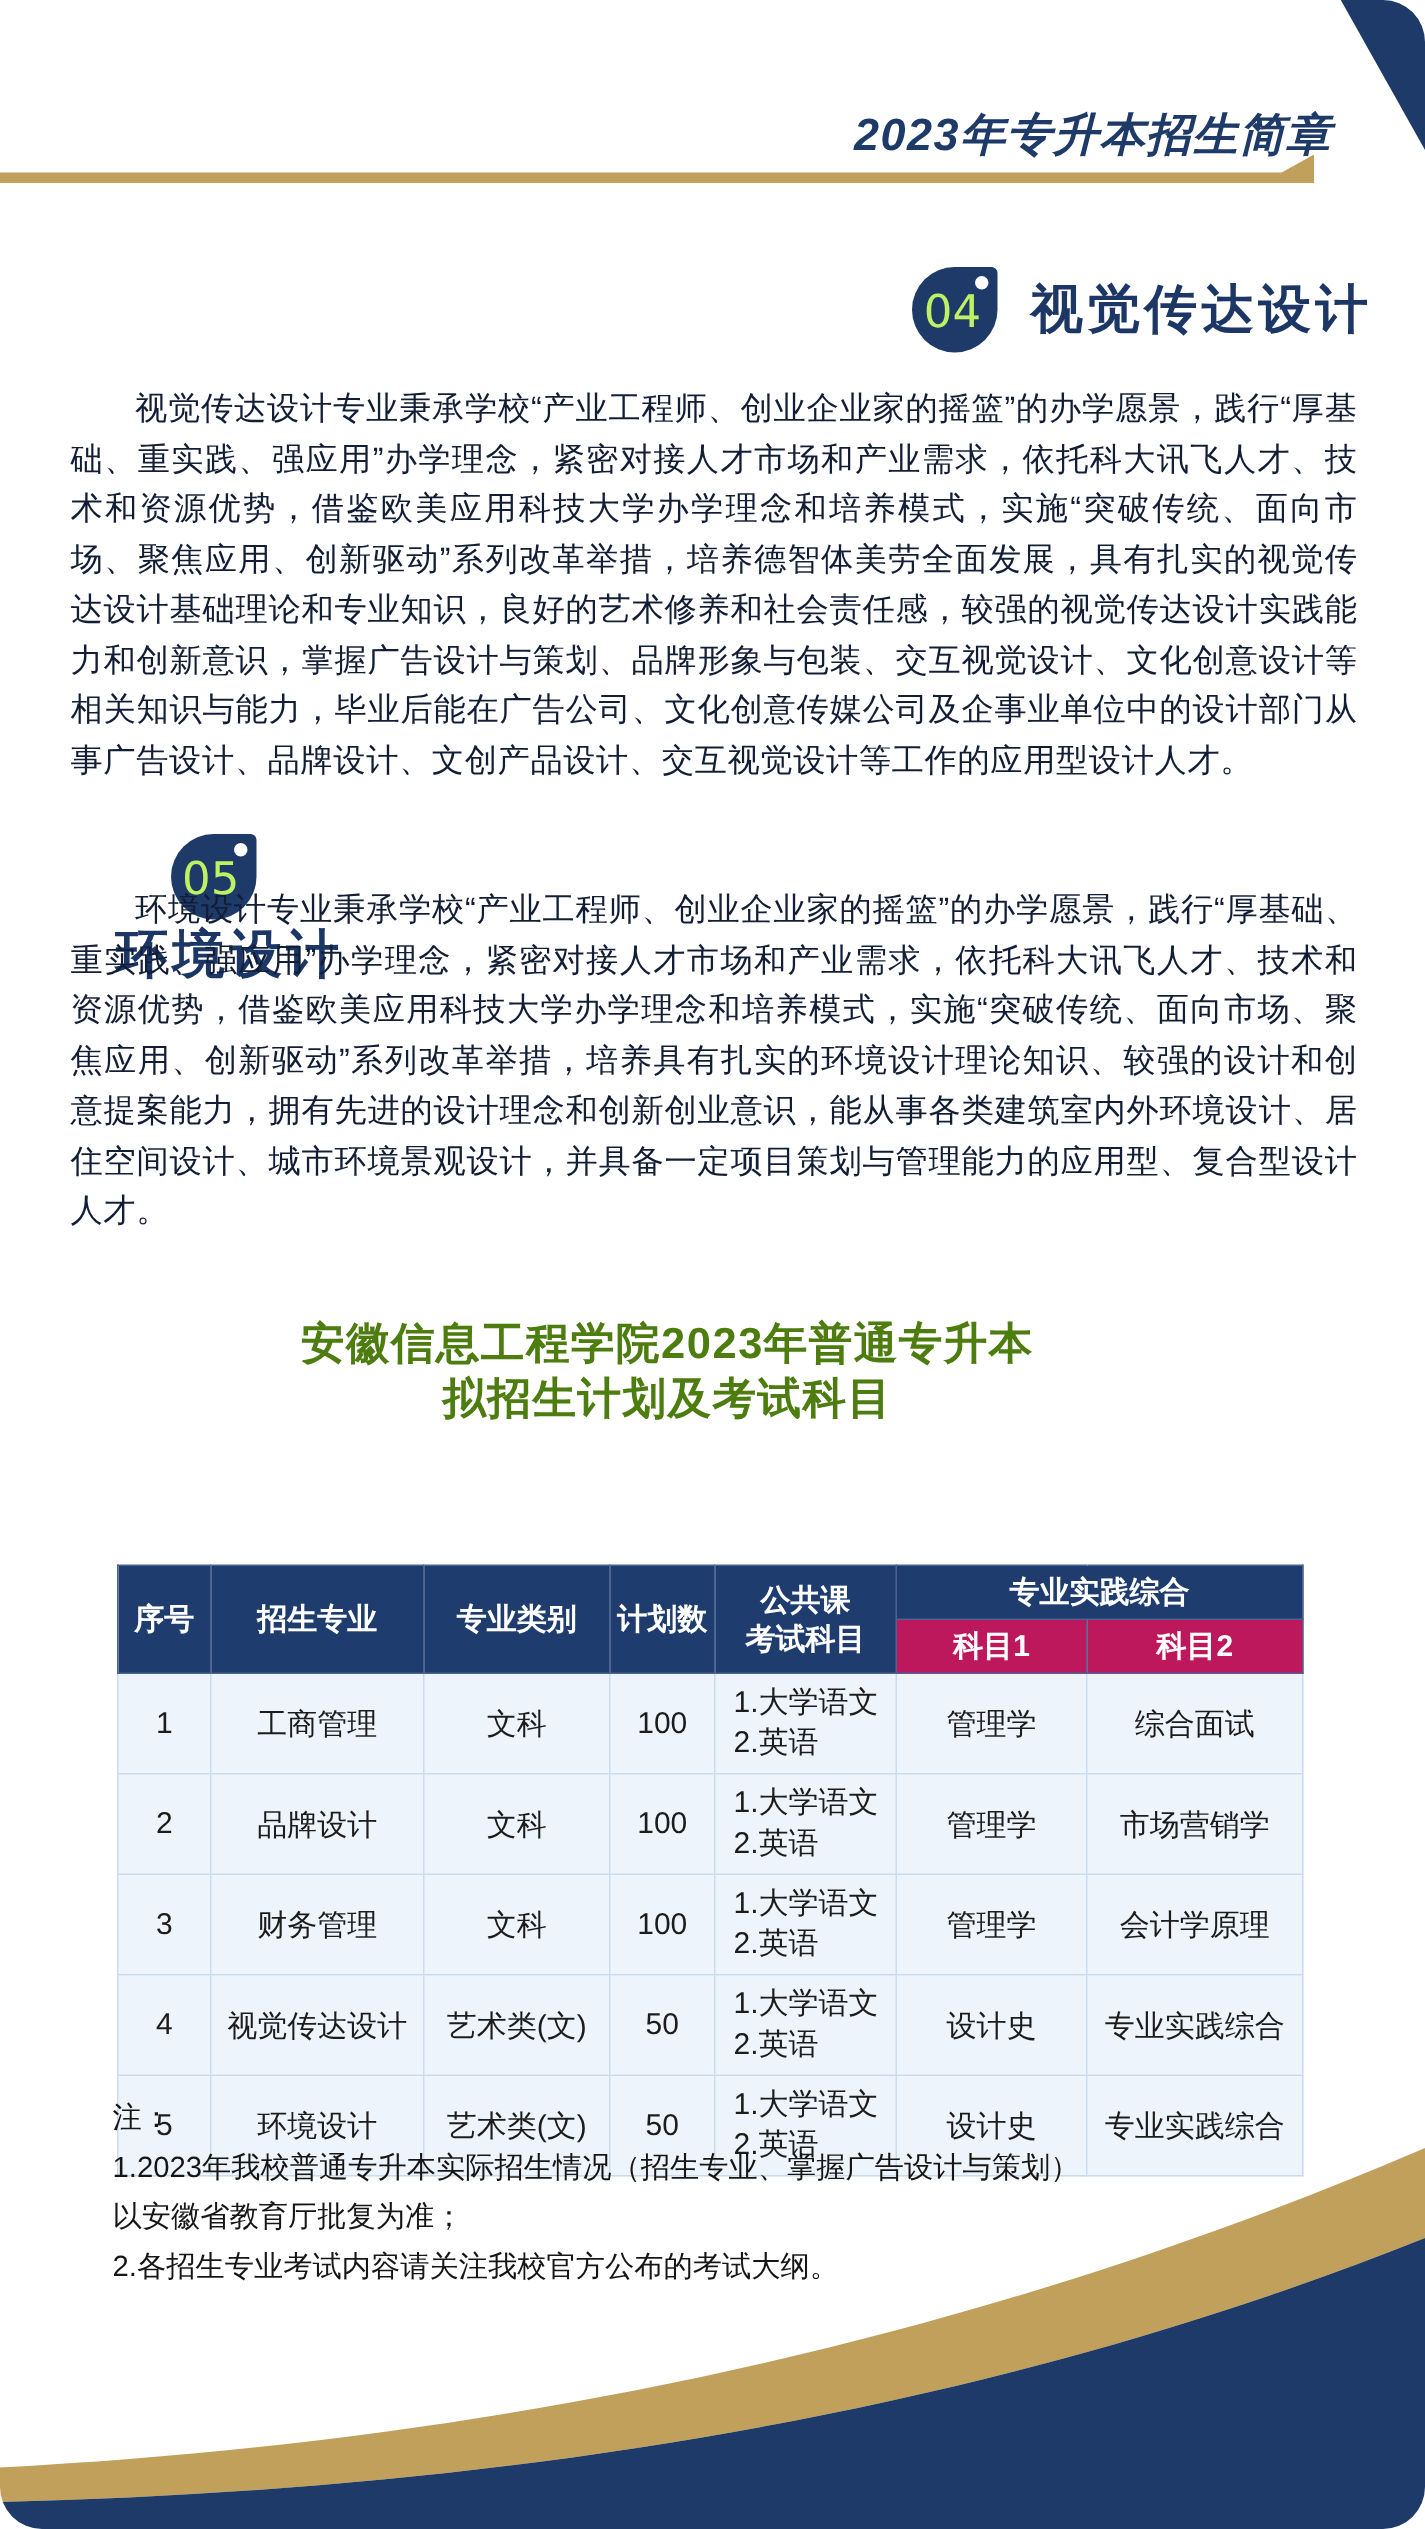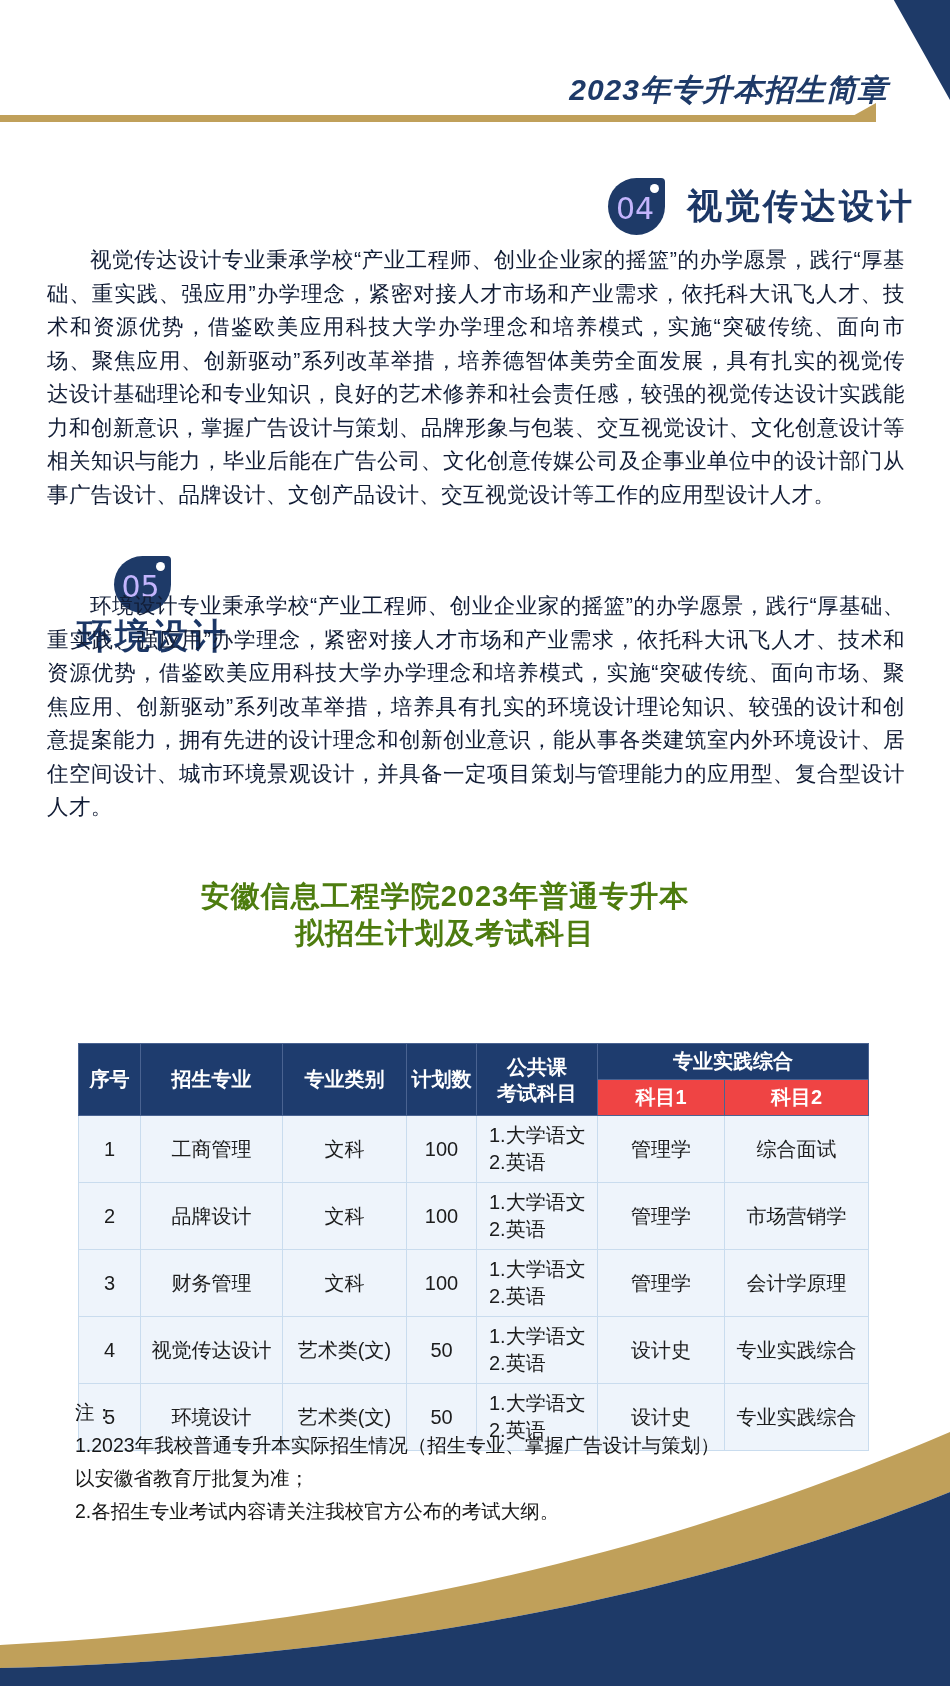--- a/index.html
+++ b/index.html
@@ -2,20 +2,21 @@
 <html><head>
 <meta charset="utf-8">
 <style>
   html,body{margin:0;padding:0;background:#fff;}
   .page{
     position:relative;
     width:950px;height:1686px;
     background:#ffffff;
     overflow:hidden;
     font-family:"Liberation Sans","DejaVu Sans",sans-serif;
+    border-radius:28px;
   }
   
   .corner-tri{
     position:absolute;top:0;right:0;width:108px;height:100px;
     background:#1e3a68;
     clip-path:polygon(48% 0,100% 0,100% 100%);
   }
   
   .header-title{
     position:absolute;top:70px;right:62px;
@@ -35,41 +36,41 @@
   .sec-header{position:absolute;display:flex;align-items:center;}
   .sec-header.right{top:178px;left:608px;}
   .sec-header.left{top:556px;left:55px;flex-direction:column;}
   .badge{
     position:relative;width:57px;height:57px;background:#1e3a68;
     border-radius:50% 4px 50% 50%;
     display:flex;align-items:center;justify-content:center;
     flex:0 0 auto;
   }
   .badge .num{
-    color:#c4b5fd;font-size:30px;font-weight:400;
+    color:#bef264;font-size:30px;font-weight:400;
     font-family:"DejaVu Sans",sans-serif;line-height:1;
     margin-top:4px;margin-right:3px;
   }
   .badge .dot{
     position:absolute;top:6px;right:6px;width:9px;height:9px;
     background:#ffffff;border-radius:50%;
   }
   .sec-title{
     margin-left:22px;
     font-family:"Liberation Serif","DejaVu Serif",serif;
     font-weight:bold;color:#1c3766;font-size:35px;letter-spacing:3px;
     white-space:nowrap;
   }
   
   .para{
     position:absolute;left:47px;width:858px;
     font-size:21.5px;line-height:33.5px;color:#121d36;
     text-align:justify;text-indent:2em;letter-spacing:0.4px;
   }
-  .para.p1{top:244px;}
+  .para.p1{top:256px;}
   .para.p2{top:590px;}
   
   .table-title{
     position:absolute;top:878px;left:0;width:890px;text-align:center;
     color:#4d7c0f;font-weight:bold;font-size:29px;line-height:37px;
     letter-spacing:1px;
   }
   
   table.plan{
     position:absolute;top:1043px;left:78px;width:790px;
@@ -80,21 +81,21 @@
   table.plan col.c-major{width:142px;}
   table.plan col.c-cat{width:124px;}
   table.plan col.c-plan{width:70px;}
   table.plan col.c-pub{width:121px;}
   table.plan col.c-s1{width:127px;}
   table.plan col.c-s2{width:144px;}
   table.plan th{
     background:#1e3c6e;color:#ffffff;font-weight:bold;font-size:20px;
     border:1px solid #4a6391;padding:4px 2px;
   }
-  table.plan tr.subhead th{background:#ef4444;}
+  table.plan tr.subhead th{background:#be185d;}
   table.plan td{
     background:#eef4fb;border:1px solid #c9dcee;
     text-align:center;vertical-align:middle;padding:6px 4px;
     height:44px;
   }
   table.plan td.pub{text-align:left;padding-left:12px;line-height:27px;}
   .th-twoline span{display:block;line-height:26px;}
   
   .notes{
     position:absolute;top:1396px;left:75px;width:700px;

